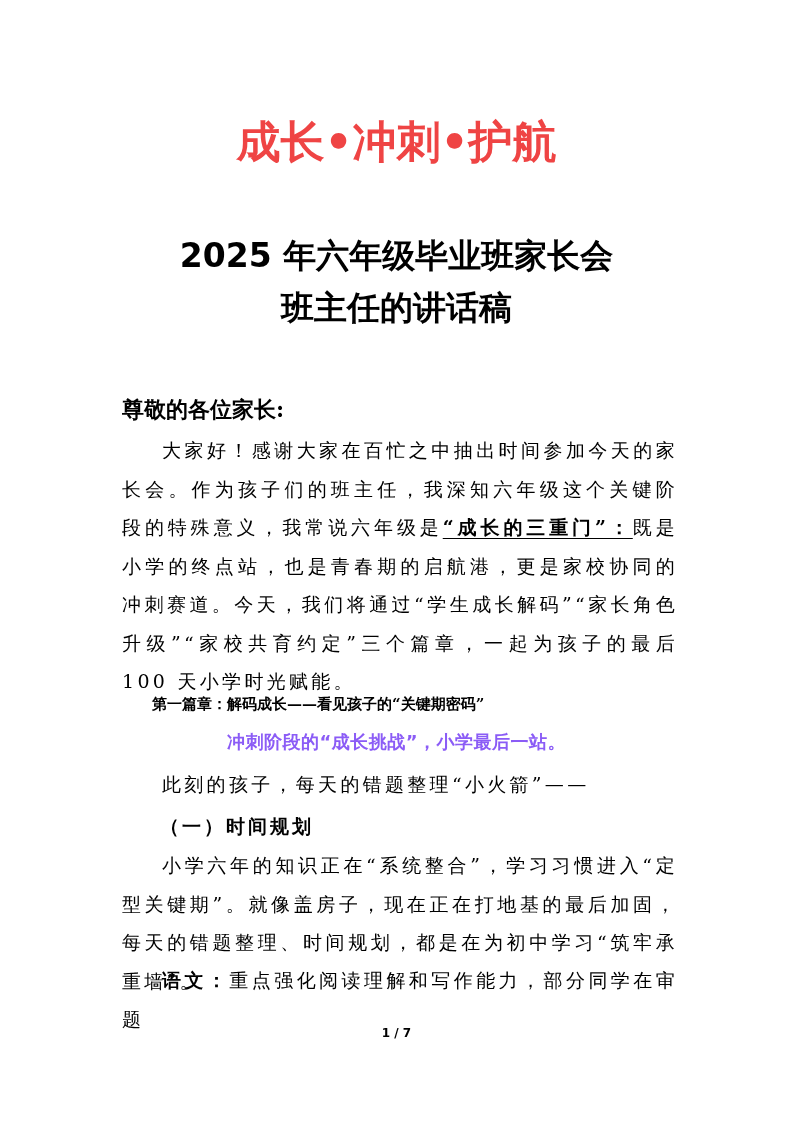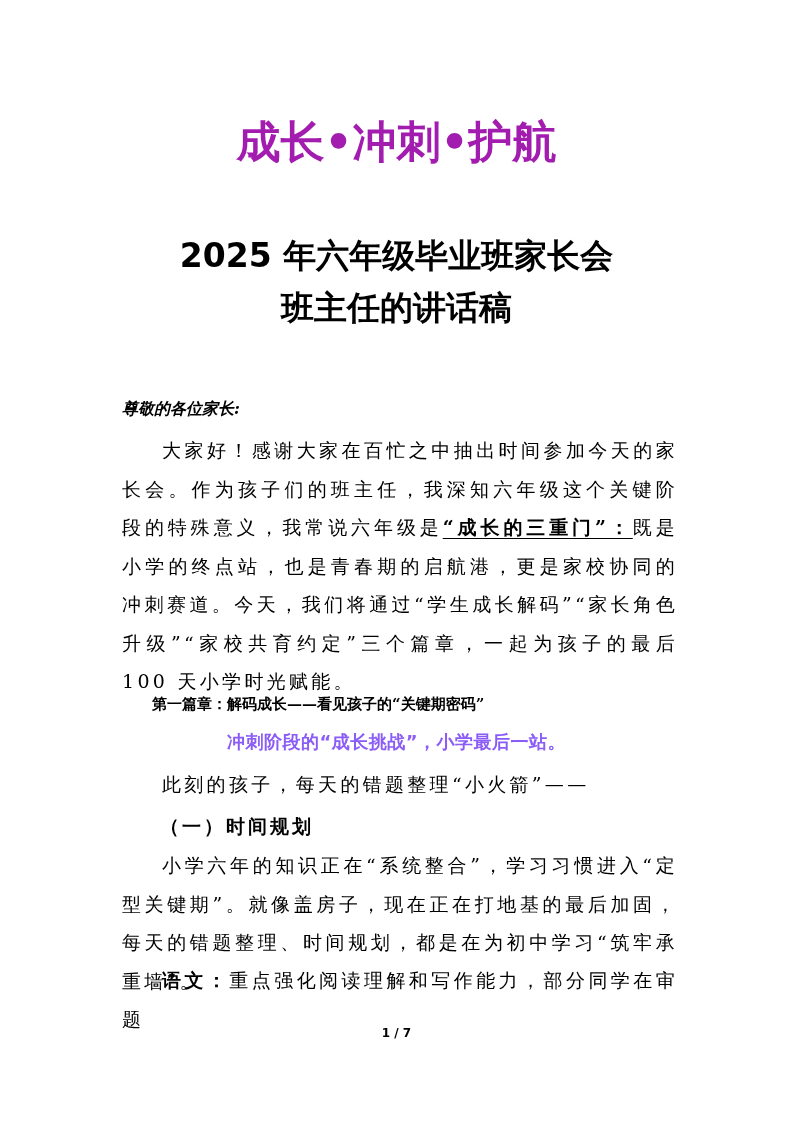--- a/index.html
+++ b/index.html
@@ -23,43 +23,42 @@
     }
     .title-main {
       position: absolute;
       left: 0; right: 0;
       top: 110px;
       text-align: center;
       font-family: "DejaVu Sans", "Liberation Sans", sans-serif;
       font-weight: bold;
       font-size: 44px;
       line-height: 64px;
-      color: #a21caf;
+      color: #ef4444;
       letter-spacing: 0px;
     }
     .title-sub {
       position: absolute;
       left: 0; right: 0;
       text-align: center;
       font-family: "DejaVu Sans", "Liberation Sans", sans-serif;
       font-weight: bold;
       font-size: 33px;
       line-height: 50px;
       color: #000;
     }
     .title-sub.line1 { top: 197px; margin-top: 34px; }
     .title-sub.line2 { top: 283px; }
     .salutation {
       position: absolute;
       left: 122px;
       top: 390px;
-      font-size: 16px;
+      font-size: 22px;
       line-height: 38px;
       font-weight: bold;
-      font-style: italic;
     }
     .para {
       position: absolute;
       left: 122px;
       width: 556px;
       font-size: 19px;
       line-height: 38.5px;
       letter-spacing: 3.3px;
       text-align: justify;
       text-indent: 40px;

